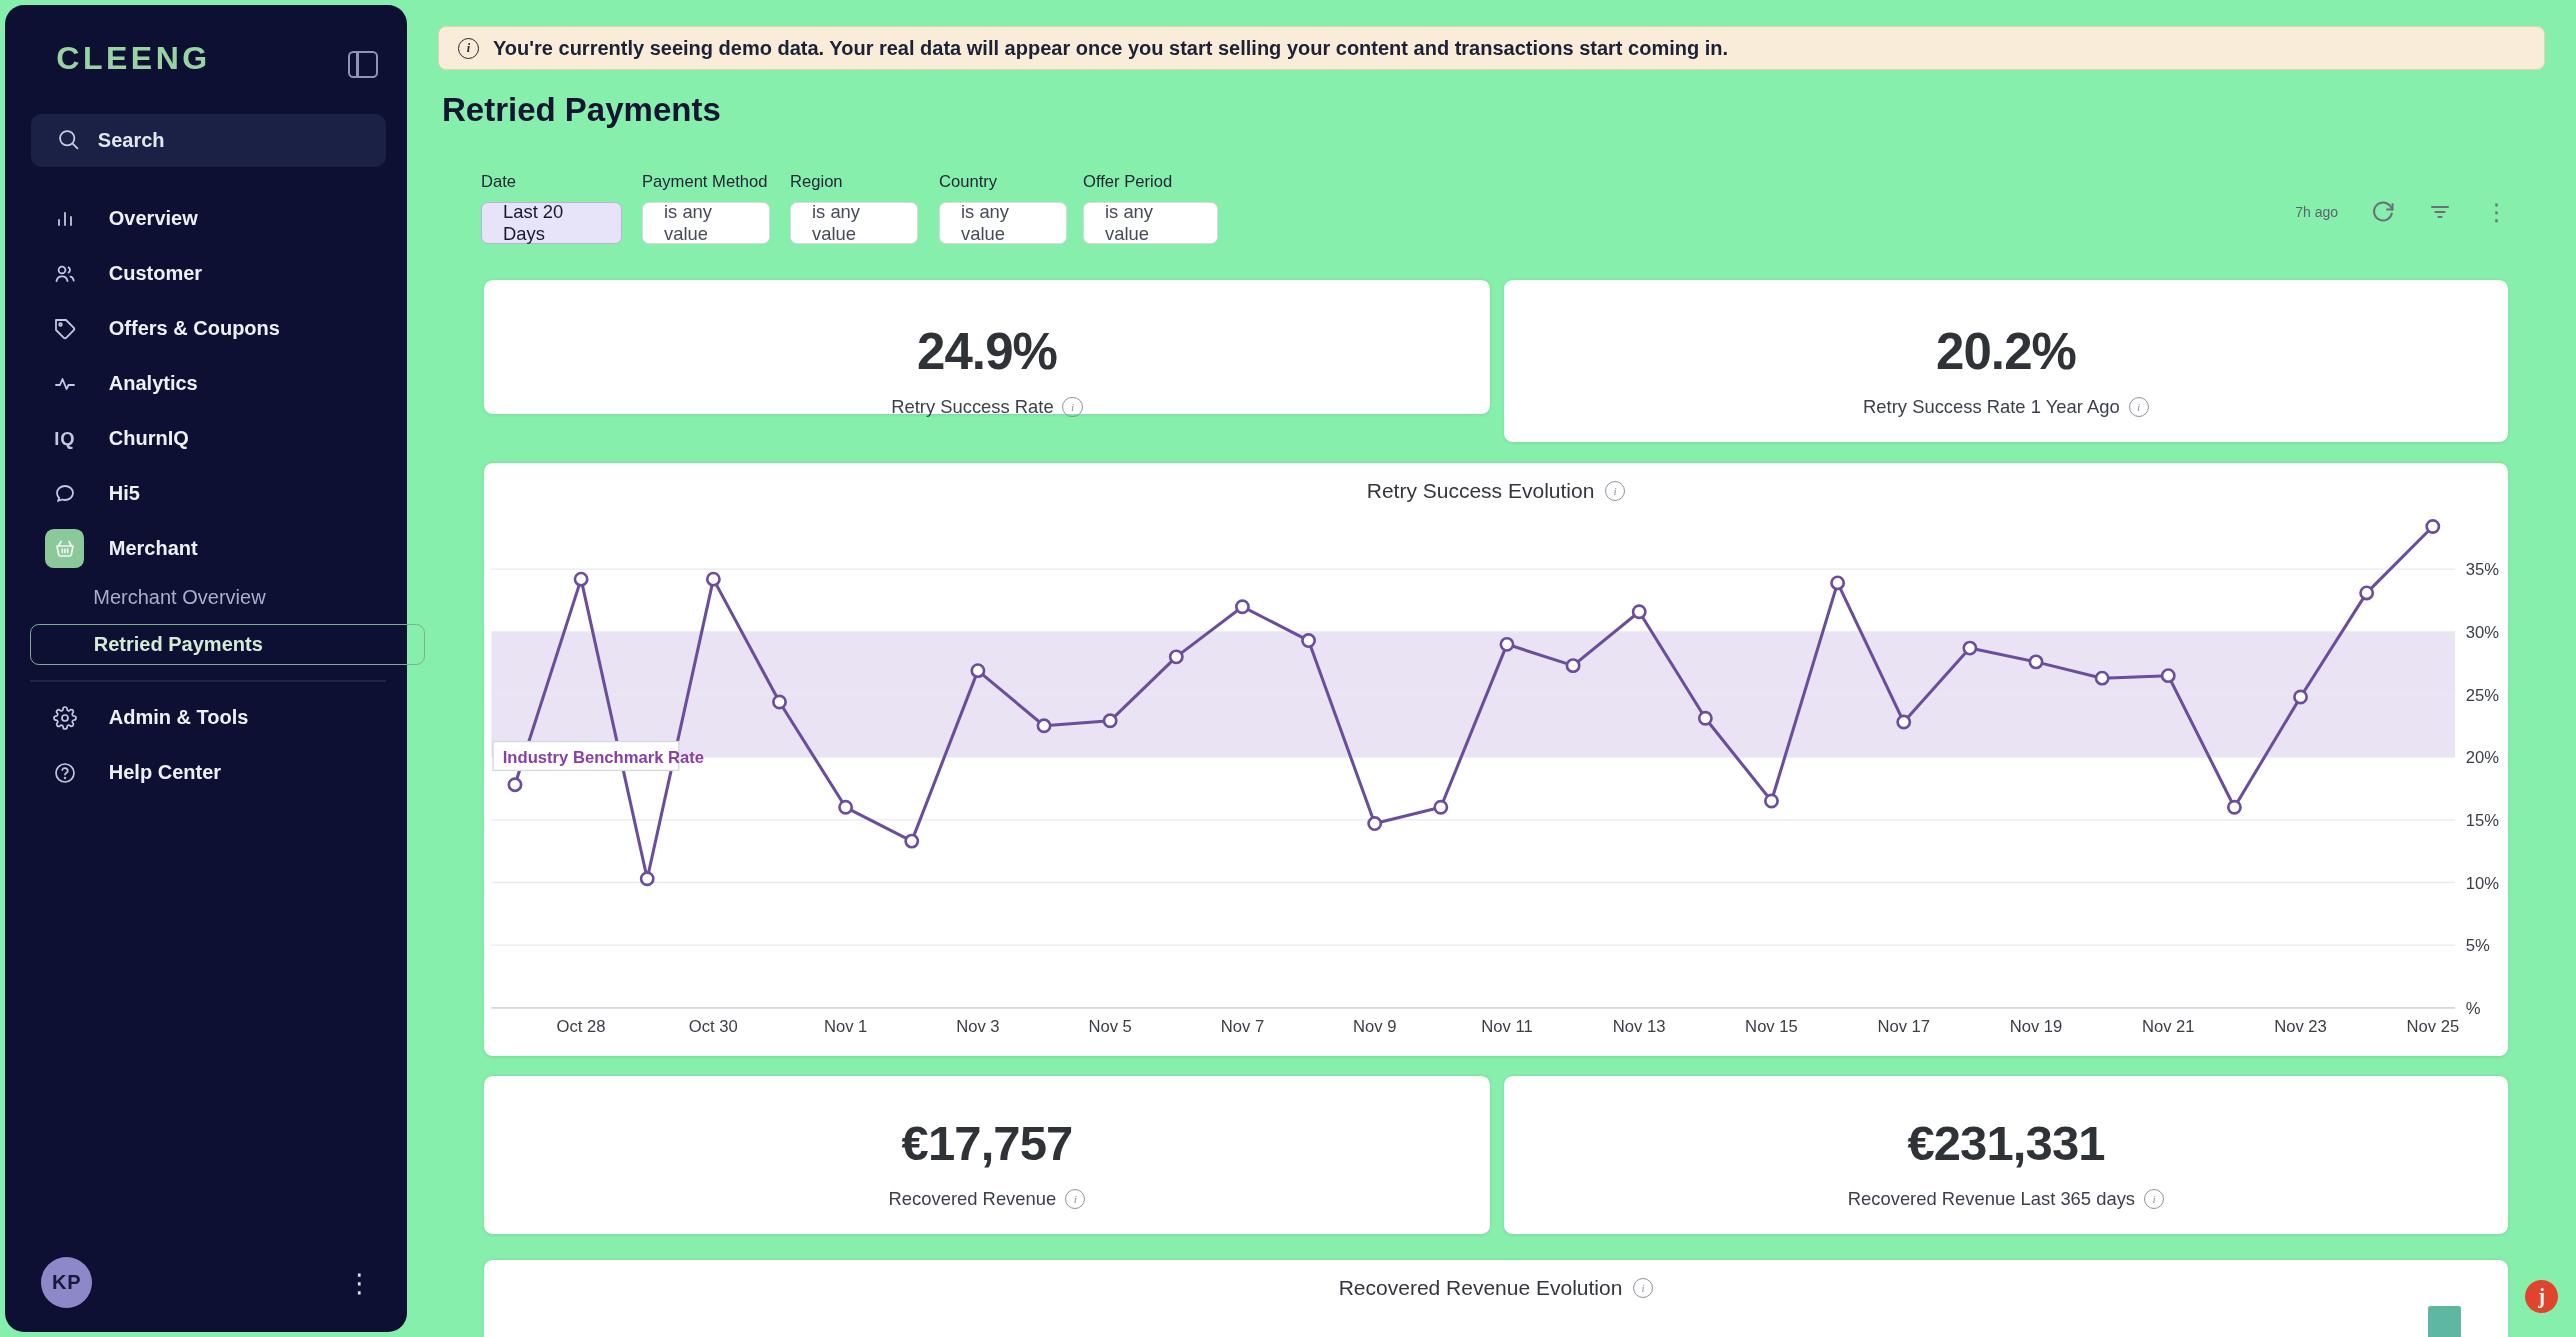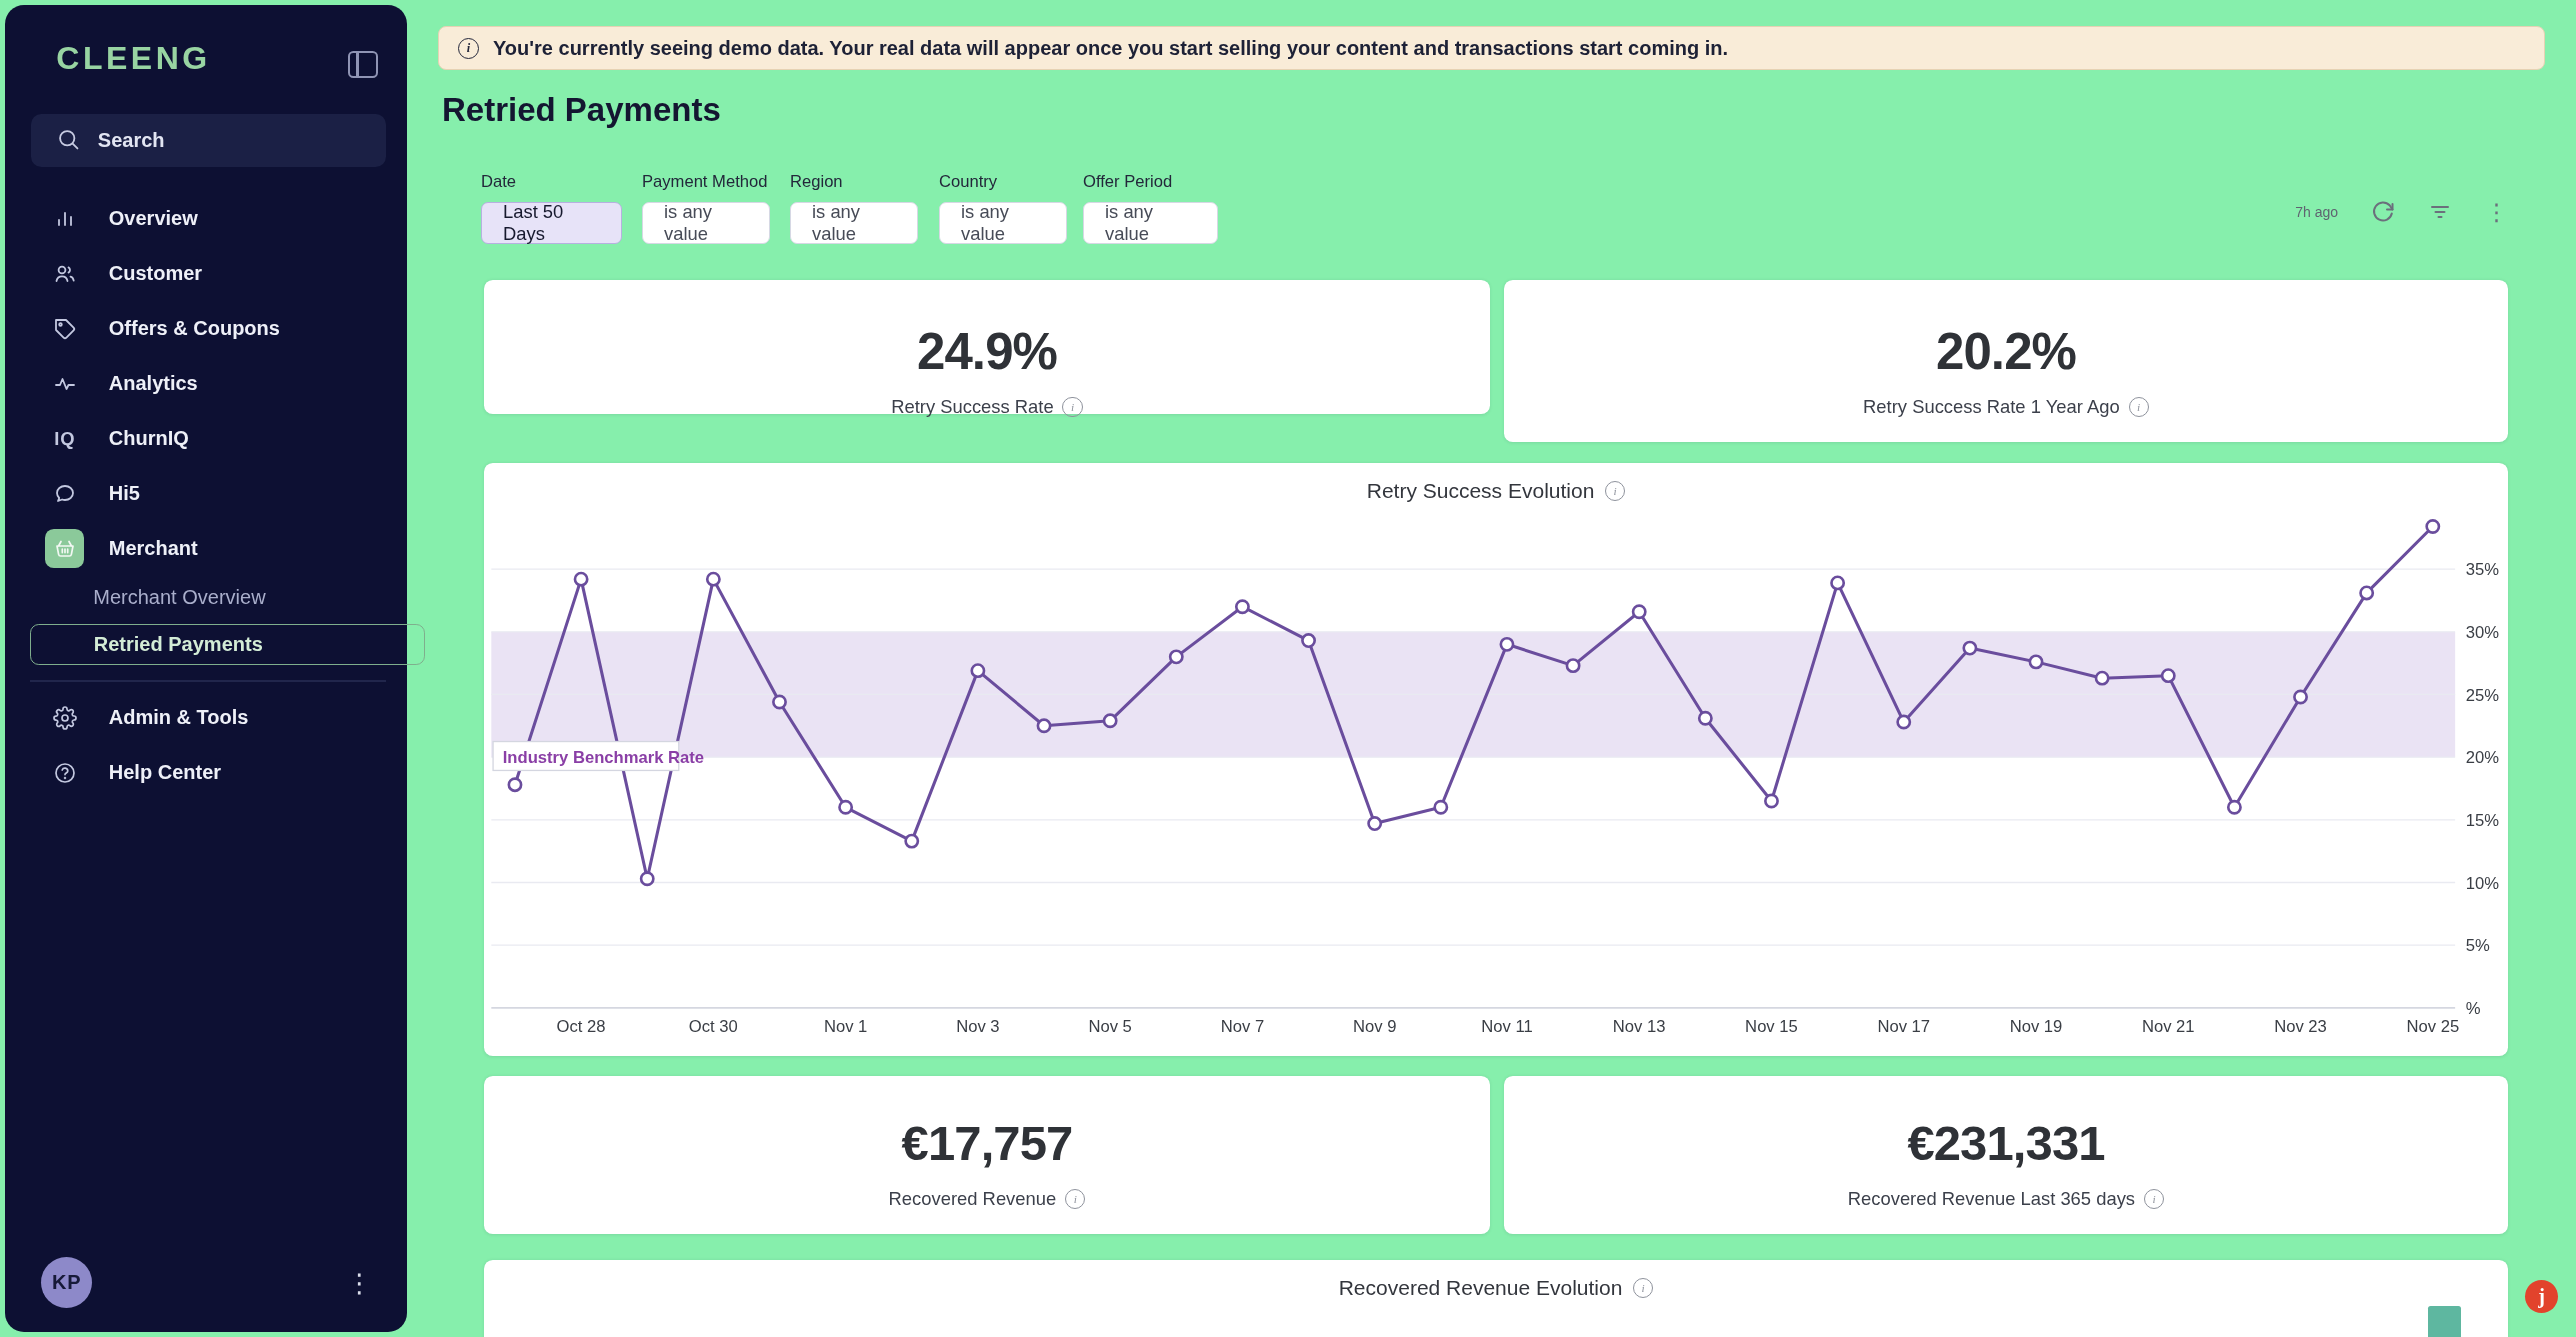--- a/index.html
+++ b/index.html
@@ -168,21 +168,21 @@
 
   <div class="banner">
     <span class="banner-ico">i</span>
     <span class="banner-text">You're currently seeing demo data. Your real data will appear once you start selling your content and transactions start coming in.</span>
   </div>
 
   <div class="page-title">Retried Payments</div>
 
   <div class="filter-group" style="left:481px;">
     <div class="filter-label">Date</div>
-    <div class="filter-btn lavender" style="width:141px;">Last 50 Days</div>
+    <div class="filter-btn lavender" style="width:141px;">Last 20 Days</div>
   </div>
   <div class="filter-group" style="left:642px;">
     <div class="filter-label">Payment Method</div>
     <div class="filter-btn plain" style="width:128px;">is any value</div>
   </div>
   <div class="filter-group" style="left:790px;">
     <div class="filter-label">Region</div>
     <div class="filter-btn plain" style="width:128px;">is any value</div>
   </div>
   <div class="filter-group" style="left:939px;">

